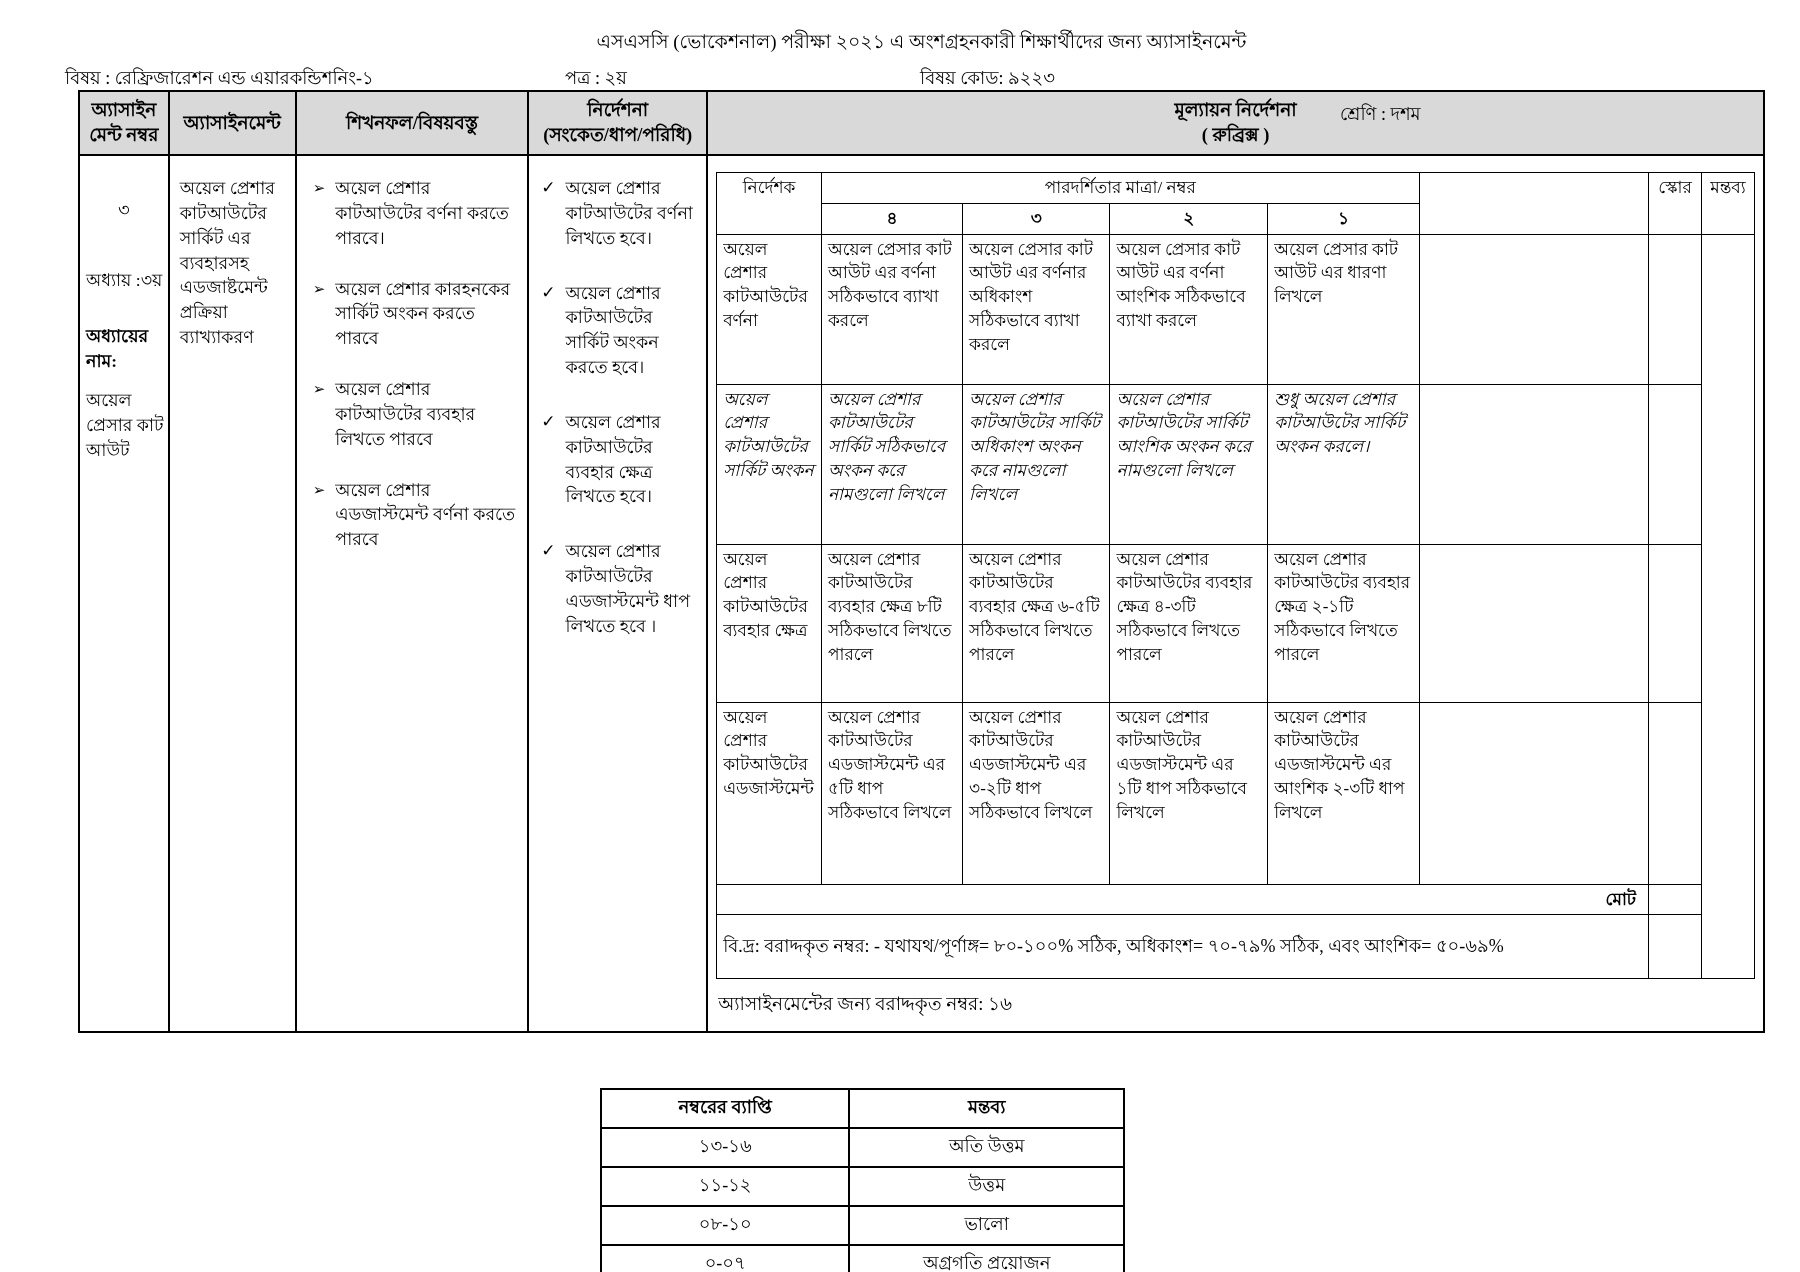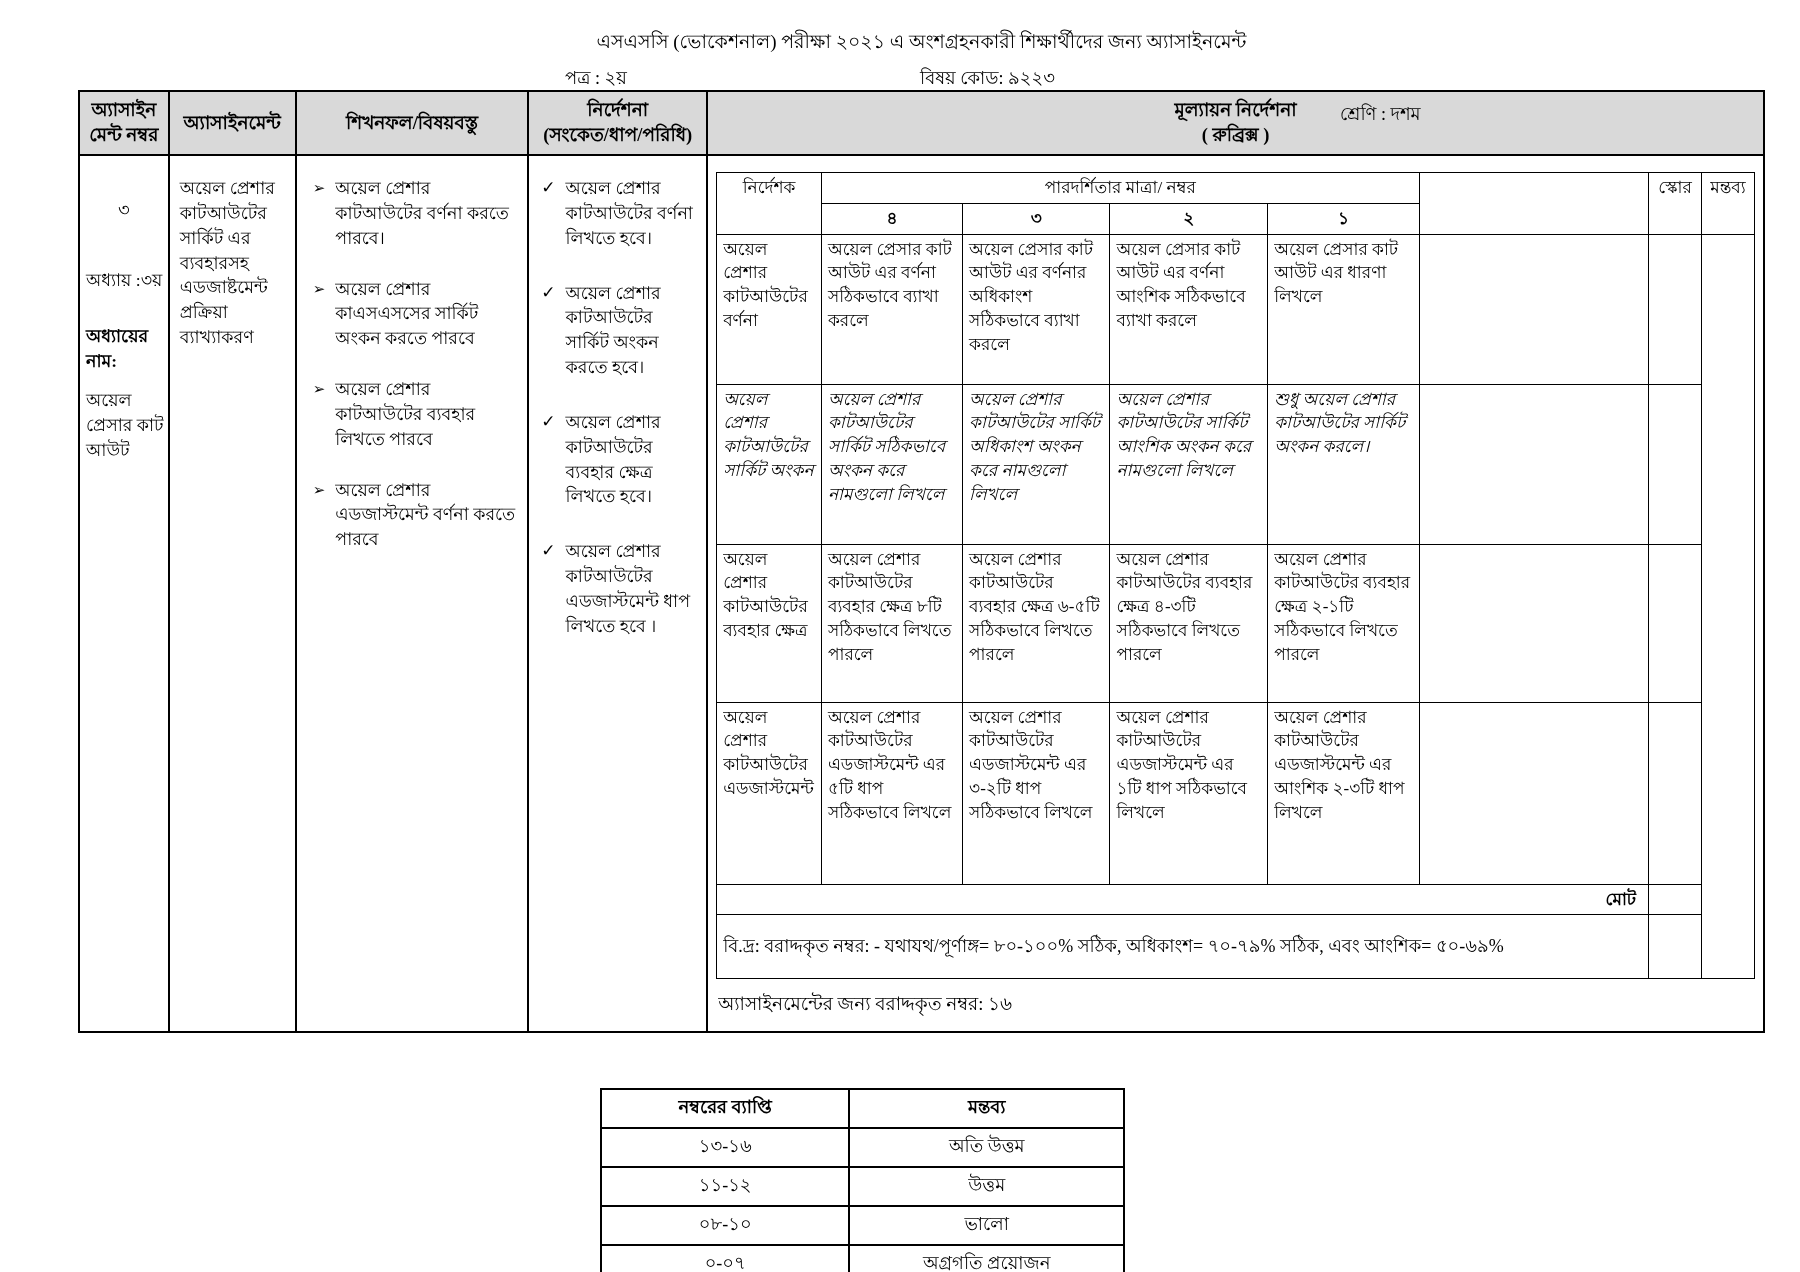--- a/index.html
+++ b/index.html
@@ -61,20 +61,21 @@
   .grade-table th{font-weight:bold;}
 </style>
 </head>
 <body>
 
 <div class="page">
 
   <div class="doc-title">এসএসসি (ভোকেশনাল) পরীক্ষা ২০২১ এ অংশগ্রহনকারী শিক্ষার্থীদের জন্য অ্যাসাইনমেন্ট</div>
 
   <div class="meta-row">
+    <span class="meta-subject">বিষয় : রেফ্রিজারেশন এন্ড এয়ারকন্ডিশনিং-১</span>
     <span class="meta-paper">পত্র : ২য়</span>
     <span class="meta-code">বিষয় কোড: ৯২২৩</span>
     <span class="meta-class">শ্রেণি : দশম</span>
   </div>
 
   <table class="main-table">
     <colgroup>
       <col style="width:5.33%">
         <col style="width:7.53%">
         <col style="width:13.81%">
@@ -105,21 +106,21 @@
         <td class="c2">
           <div>অয়েল প্রেশার কাটআউটের সার্কিট এর ব্যবহারসহ এডজাষ্টমেন্ট প্রক্রিয়া ব্যাখ্যাকরণ</div>
         </td>
         <td class="c3">
           <div class="bullet">
             <span class="marker">➢</span>
             <span>অয়েল প্রেশার কাটআউটের বর্ণনা করতে পারবে।</span>
           </div>
           <div class="bullet">
             <span class="marker">➢</span>
-            <span>অয়েল প্রেশার কাএসএসসের সার্কিট অংকন করতে পারবে</span>
+            <span>অয়েল প্রেশার কারহনকের সার্কিট অংকন করতে পারবে</span>
           </div>
           <div class="bullet">
             <span class="marker">➢</span>
             <span>অয়েল প্রেশার কাটআউটের ব্যবহার লিখতে পারবে</span>
           </div>
           <div class="bullet">
             <span class="marker">➢</span>
             <span>অয়েল প্রেশার এডজাস্টমেন্ট বর্ণনা করতে পারবে</span>
           </div>
         </td>

